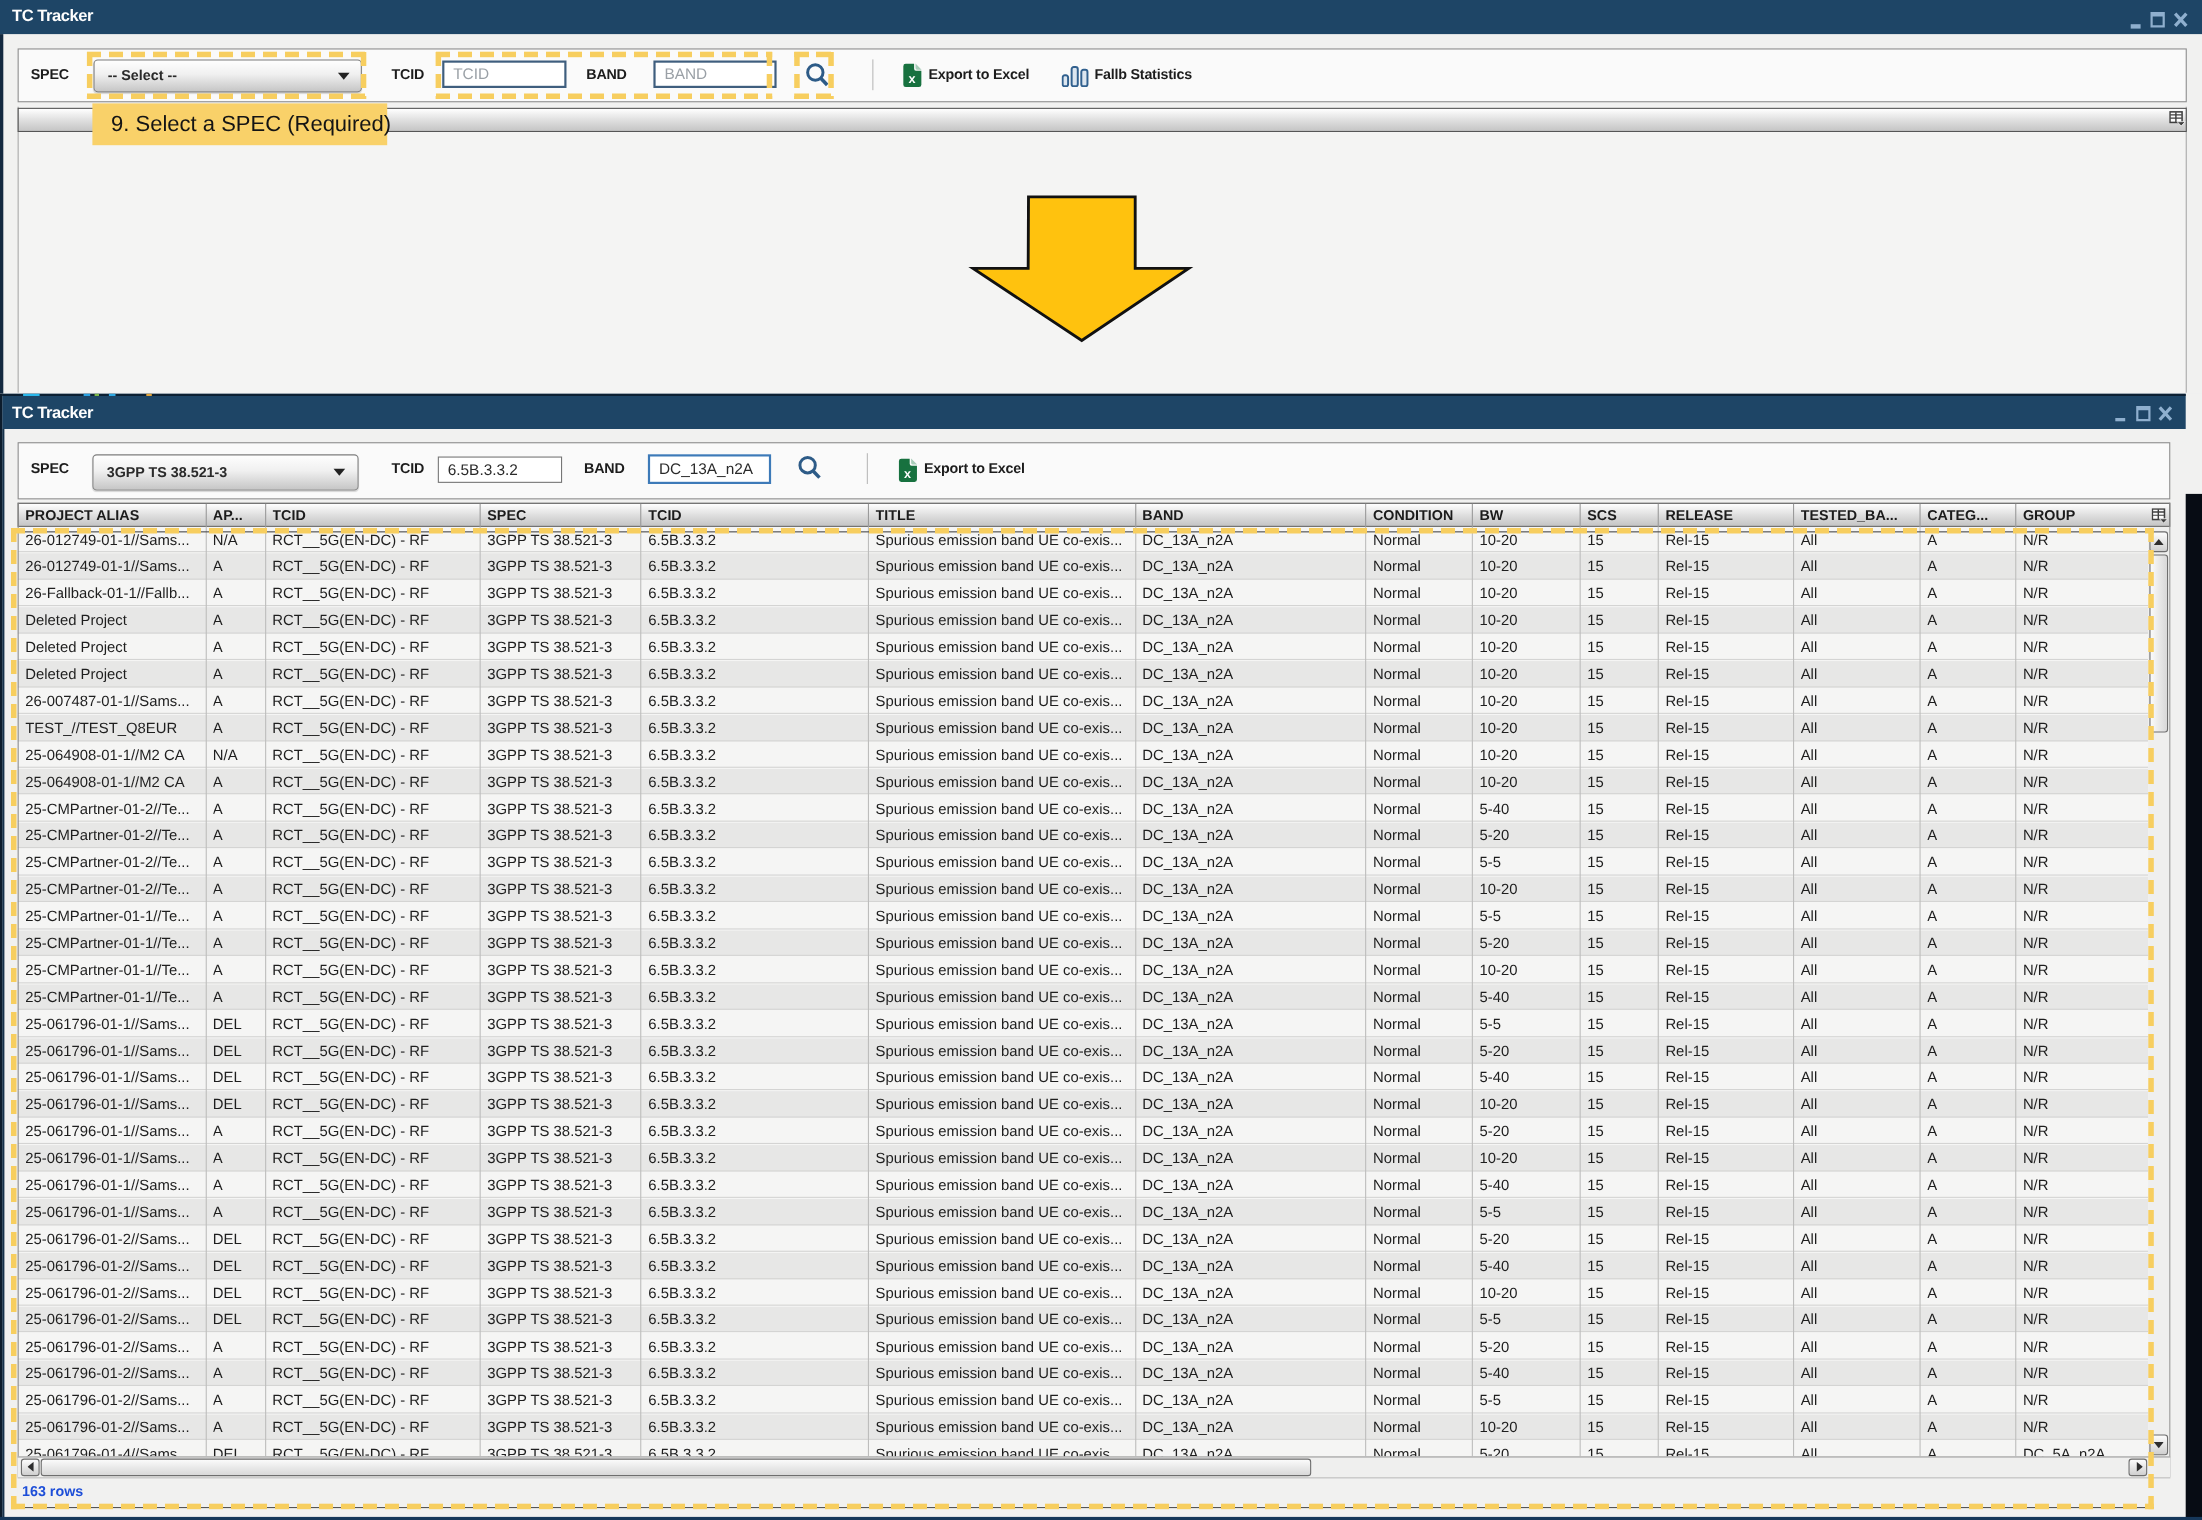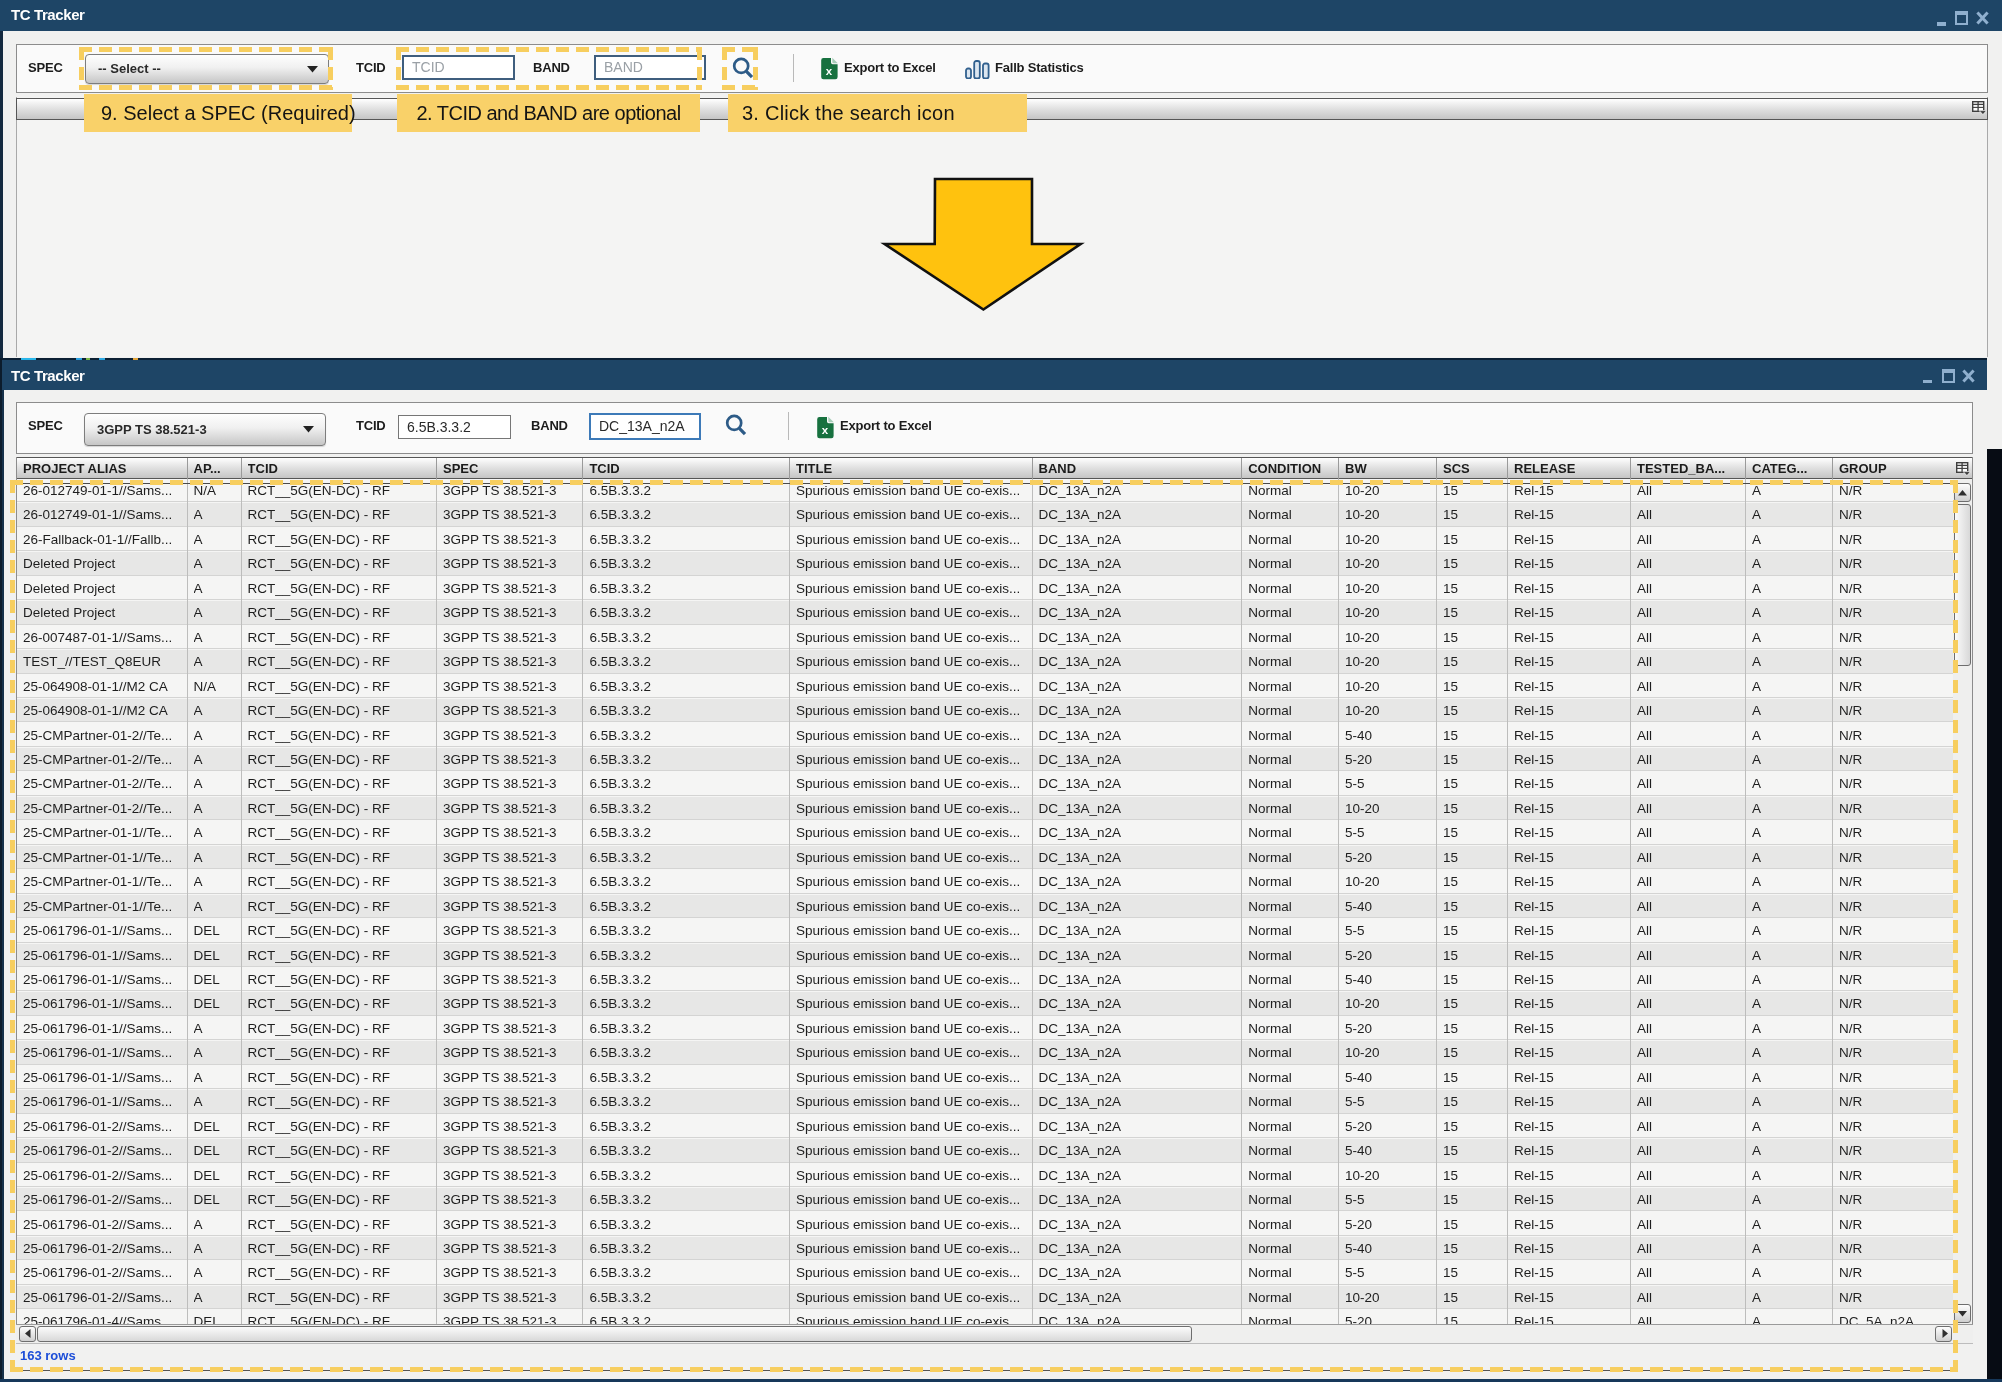--- a/index.html
+++ b/index.html
@@ -70,22 +70,20 @@
     <div class="abs" style="left:328px;top:47px;width:5px;height:43px;background:repeating-linear-gradient(180deg,#f7ce5f 0 13px,transparent 13px 20px)"></div>
 <div class="abs" style="left:396px;top:47px;width:306px;height:5px;background:repeating-linear-gradient(90deg,#f7ce5f 0 13px,transparent 13px 20px)"></div>
     <div class="abs" style="left:396px;top:85px;width:306px;height:5px;background:repeating-linear-gradient(90deg,#f7ce5f 0 13px,transparent 13px 20px)"></div>
     <div class="abs" style="left:396px;top:47px;width:5px;height:43px;background:repeating-linear-gradient(180deg,#f7ce5f 0 13px,transparent 13px 20px)"></div>
     <div class="abs" style="left:697px;top:47px;width:5px;height:43px;background:repeating-linear-gradient(180deg,#f7ce5f 0 13px,transparent 13px 20px)"></div>
 <div class="abs" style="left:722px;top:47px;width:36px;height:5px;background:repeating-linear-gradient(90deg,#f7ce5f 0 13px,transparent 13px 20px)"></div>
     <div class="abs" style="left:722px;top:85px;width:36px;height:5px;background:repeating-linear-gradient(90deg,#f7ce5f 0 13px,transparent 13px 20px)"></div>
     <div class="abs" style="left:722px;top:47px;width:5px;height:43px;background:repeating-linear-gradient(180deg,#f7ce5f 0 13px,transparent 13px 20px)"></div>
     <div class="abs" style="left:753px;top:47px;width:5px;height:43px;background:repeating-linear-gradient(180deg,#f7ce5f 0 13px,transparent 13px 20px)"></div>
 <div class="abs ylabel" style="left:84px;top:94px;width:268px;height:38px;padding-left:17px">9. Select a SPEC (Required)</div>
-<div class="abs ylabel" style="left:397px;top:94px;width:303px;height:38px;text-align:center;letter-spacing:-0.5px">2. TCID and BAND are optional</div>
-<div class="abs ylabel" style="left:728px;top:94px;width:299px;height:38px;padding-left:14px;letter-spacing:0.25px">3. Click the search icon</div>
 <svg class="abs" style="left:880px;top:175px" width="206" height="140" viewBox="0 0 206 140">
       <path d="M55 4 L152 4 L152 69 L200.6 69 L103.4 134.5 L4.6 69 L54.7 69 Z" fill="#ffc20e" stroke="#111" stroke-width="2.6" stroke-linejoin="miter"></path>
     </svg>
 </div>
 <div class="abs" style="left:0;top:358px;width:2002px;height:1024px;background:#f1f1f0">
 <div class="abs" style="left:1987px;top:0;width:15px;height:91px;background:#f1f1f0"></div>
 <div class="abs" style="left:1987px;top:91px;width:15px;height:933px;background:#070c14"></div>
 <div class="abs" style="left:2px;top:0;width:1985px;height:32px;background:#1e4566;border-top:2px solid #0c2033"></div>
 <div class="abs" style="left:11px;top:9px;font-size:15px;font-weight:bold;letter-spacing:-0.4px;color:#fefefe">TC Tracker</div>
 <div class="abs" style="left:1923px;top:21.5px;width:9px;height:3.5px;background:#8fafce"></div>

